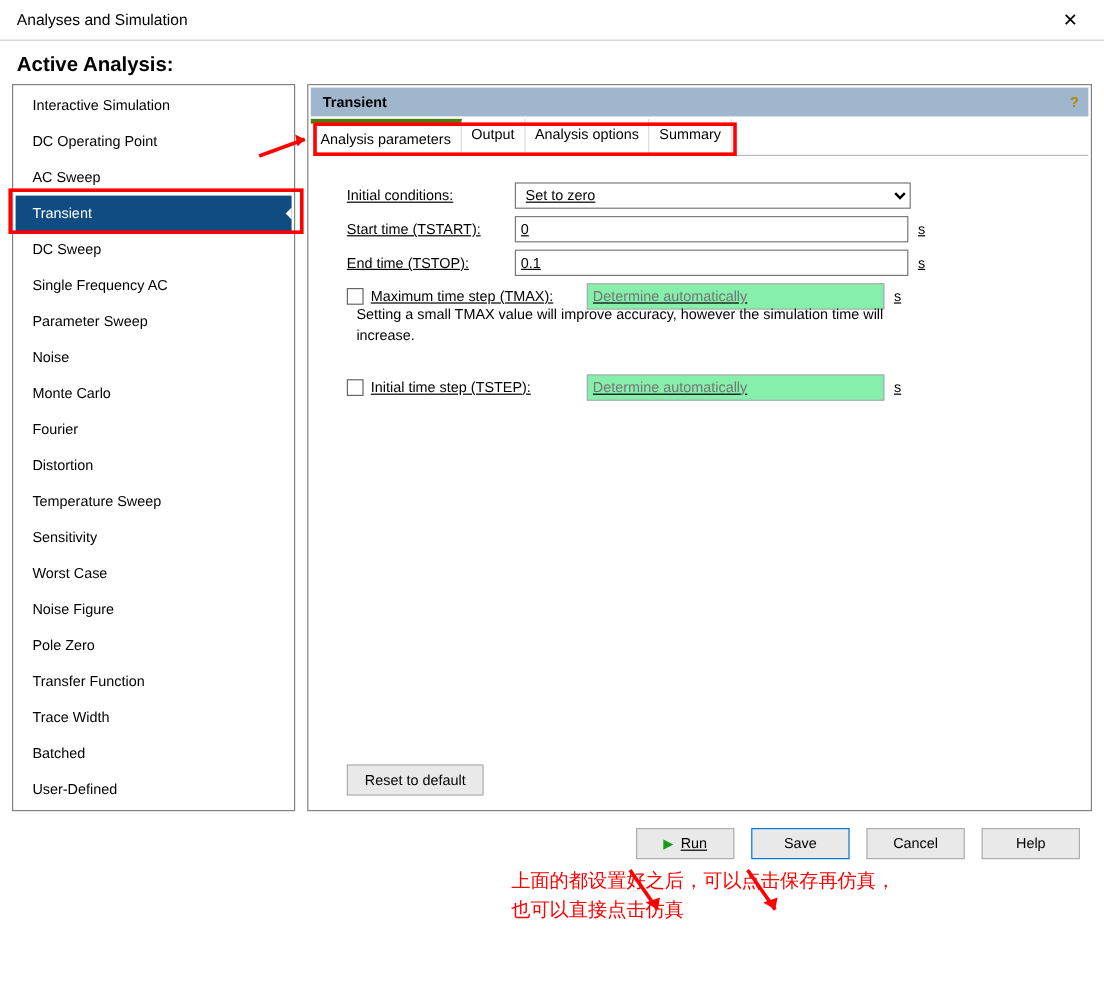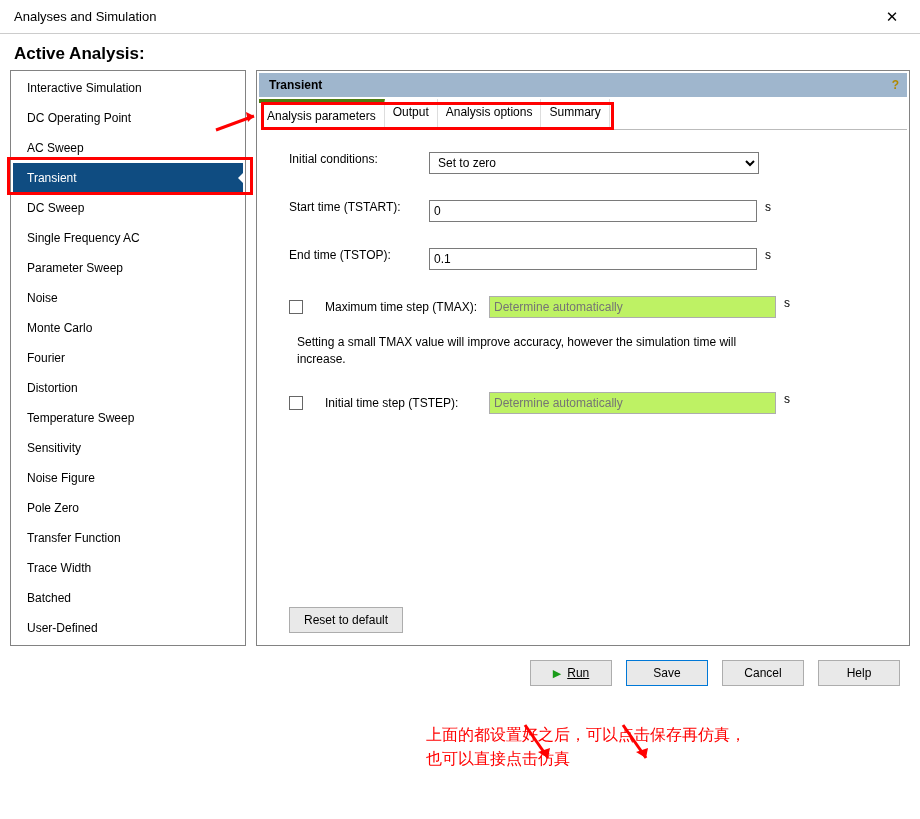--- a/index.html
+++ b/index.html
@@ -19,29 +19,29 @@
 
   .main { flex: 1; border: 1px solid #828282; display: flex; flex-direction: column; padding: 2px; }
   .panel-header { background: #9fb6cd; height: 24px; display: flex; align-items: center; padding-left: 10px; font-weight: bold; justify-content: space-between; padding-right: 8px; }
   .help-q { color: #b08800; font-weight: bold; }
 
   .tabs { display: flex; border-bottom: 1px solid #bbb; margin-top: 2px; }
   .tab { padding: 6px 8px; border-right: 1px solid #ddd; cursor: default; }
   .tab:first-child { background: #fff; border-top: 4px solid #4d7c0f; border-bottom: 1px solid #fff; margin-bottom: -1px; }
 
   .form-area { padding: 22px 30px 10px 30px; flex: 1; position: relative; }
-  .row { display: flex; margin-bottom: 26px; }
+  .row { display: flex; align-items: center; margin-bottom: 6px; text-decoration: underline; }
   .row .label-col { width: 140px; }
-  .row .label-col.chkcol { width: 200px; display: flex; align-items: center; gap: 22px; }
+  .row .label-col.chkcol { width: 200px; display: flex; align-items: center; gap: 6px; }
   .row input[type=text], .row select {
     height: 22px; padding: 0 4px; border: 1px solid #7a7a7a; background: #fff;
   }
   .row select { width: 330px; }
   .row input.num { width: 328px; }
-  .row input.dis { width: 287px; background: #bef264; color: #777; border: 1px solid #adadad; }
+  .row input.dis { width: 248px; background: #86efac; color: #777; border: 1px solid #adadad; }
   .row .unit { margin-left: 8px; }
   .chk { width: 14px; height: 14px; border: 1px solid #666; background: #fff; display: inline-block; }
   .hint { margin-left: 8px; margin-top: -10px; margin-bottom: 24px; width: 440px; line-height: 1.4; }
 
   .reset-row { position: absolute; bottom: 10px; left: 30px; }
   .btn { height: 26px; padding: 0 14px; background: #e9e9e9; border: 1px solid #adadad; cursor: default; display: inline-flex; align-items: center; justify-content: center; }
 
   .footer { display: flex; justify-content: flex-end; gap: 14px; padding: 10px 20px 14px 0; }
   .footer .btn { width: 82px; }
   .btn.primary { border: 1px solid #0078d7; }
@@ -71,20 +71,21 @@
       <div class="sidebar-item selected">Transient</div>
       <div class="sidebar-item">DC Sweep</div>
       <div class="sidebar-item">Single Frequency AC</div>
       <div class="sidebar-item">Parameter Sweep</div>
       <div class="sidebar-item">Noise</div>
       <div class="sidebar-item">Monte Carlo</div>
       <div class="sidebar-item">Fourier</div>
       <div class="sidebar-item">Distortion</div>
       <div class="sidebar-item">Temperature Sweep</div>
       <div class="sidebar-item">Sensitivity</div>
+      <div class="sidebar-item">Worst Case</div>
       <div class="sidebar-item">Noise Figure</div>
       <div class="sidebar-item">Pole Zero</div>
       <div class="sidebar-item">Transfer Function</div>
       <div class="sidebar-item">Trace Width</div>
       <div class="sidebar-item">Batched</div>
       <div class="sidebar-item">User-Defined</div>
     </div>
 
   <div class="main">
     <div class="panel-header">

